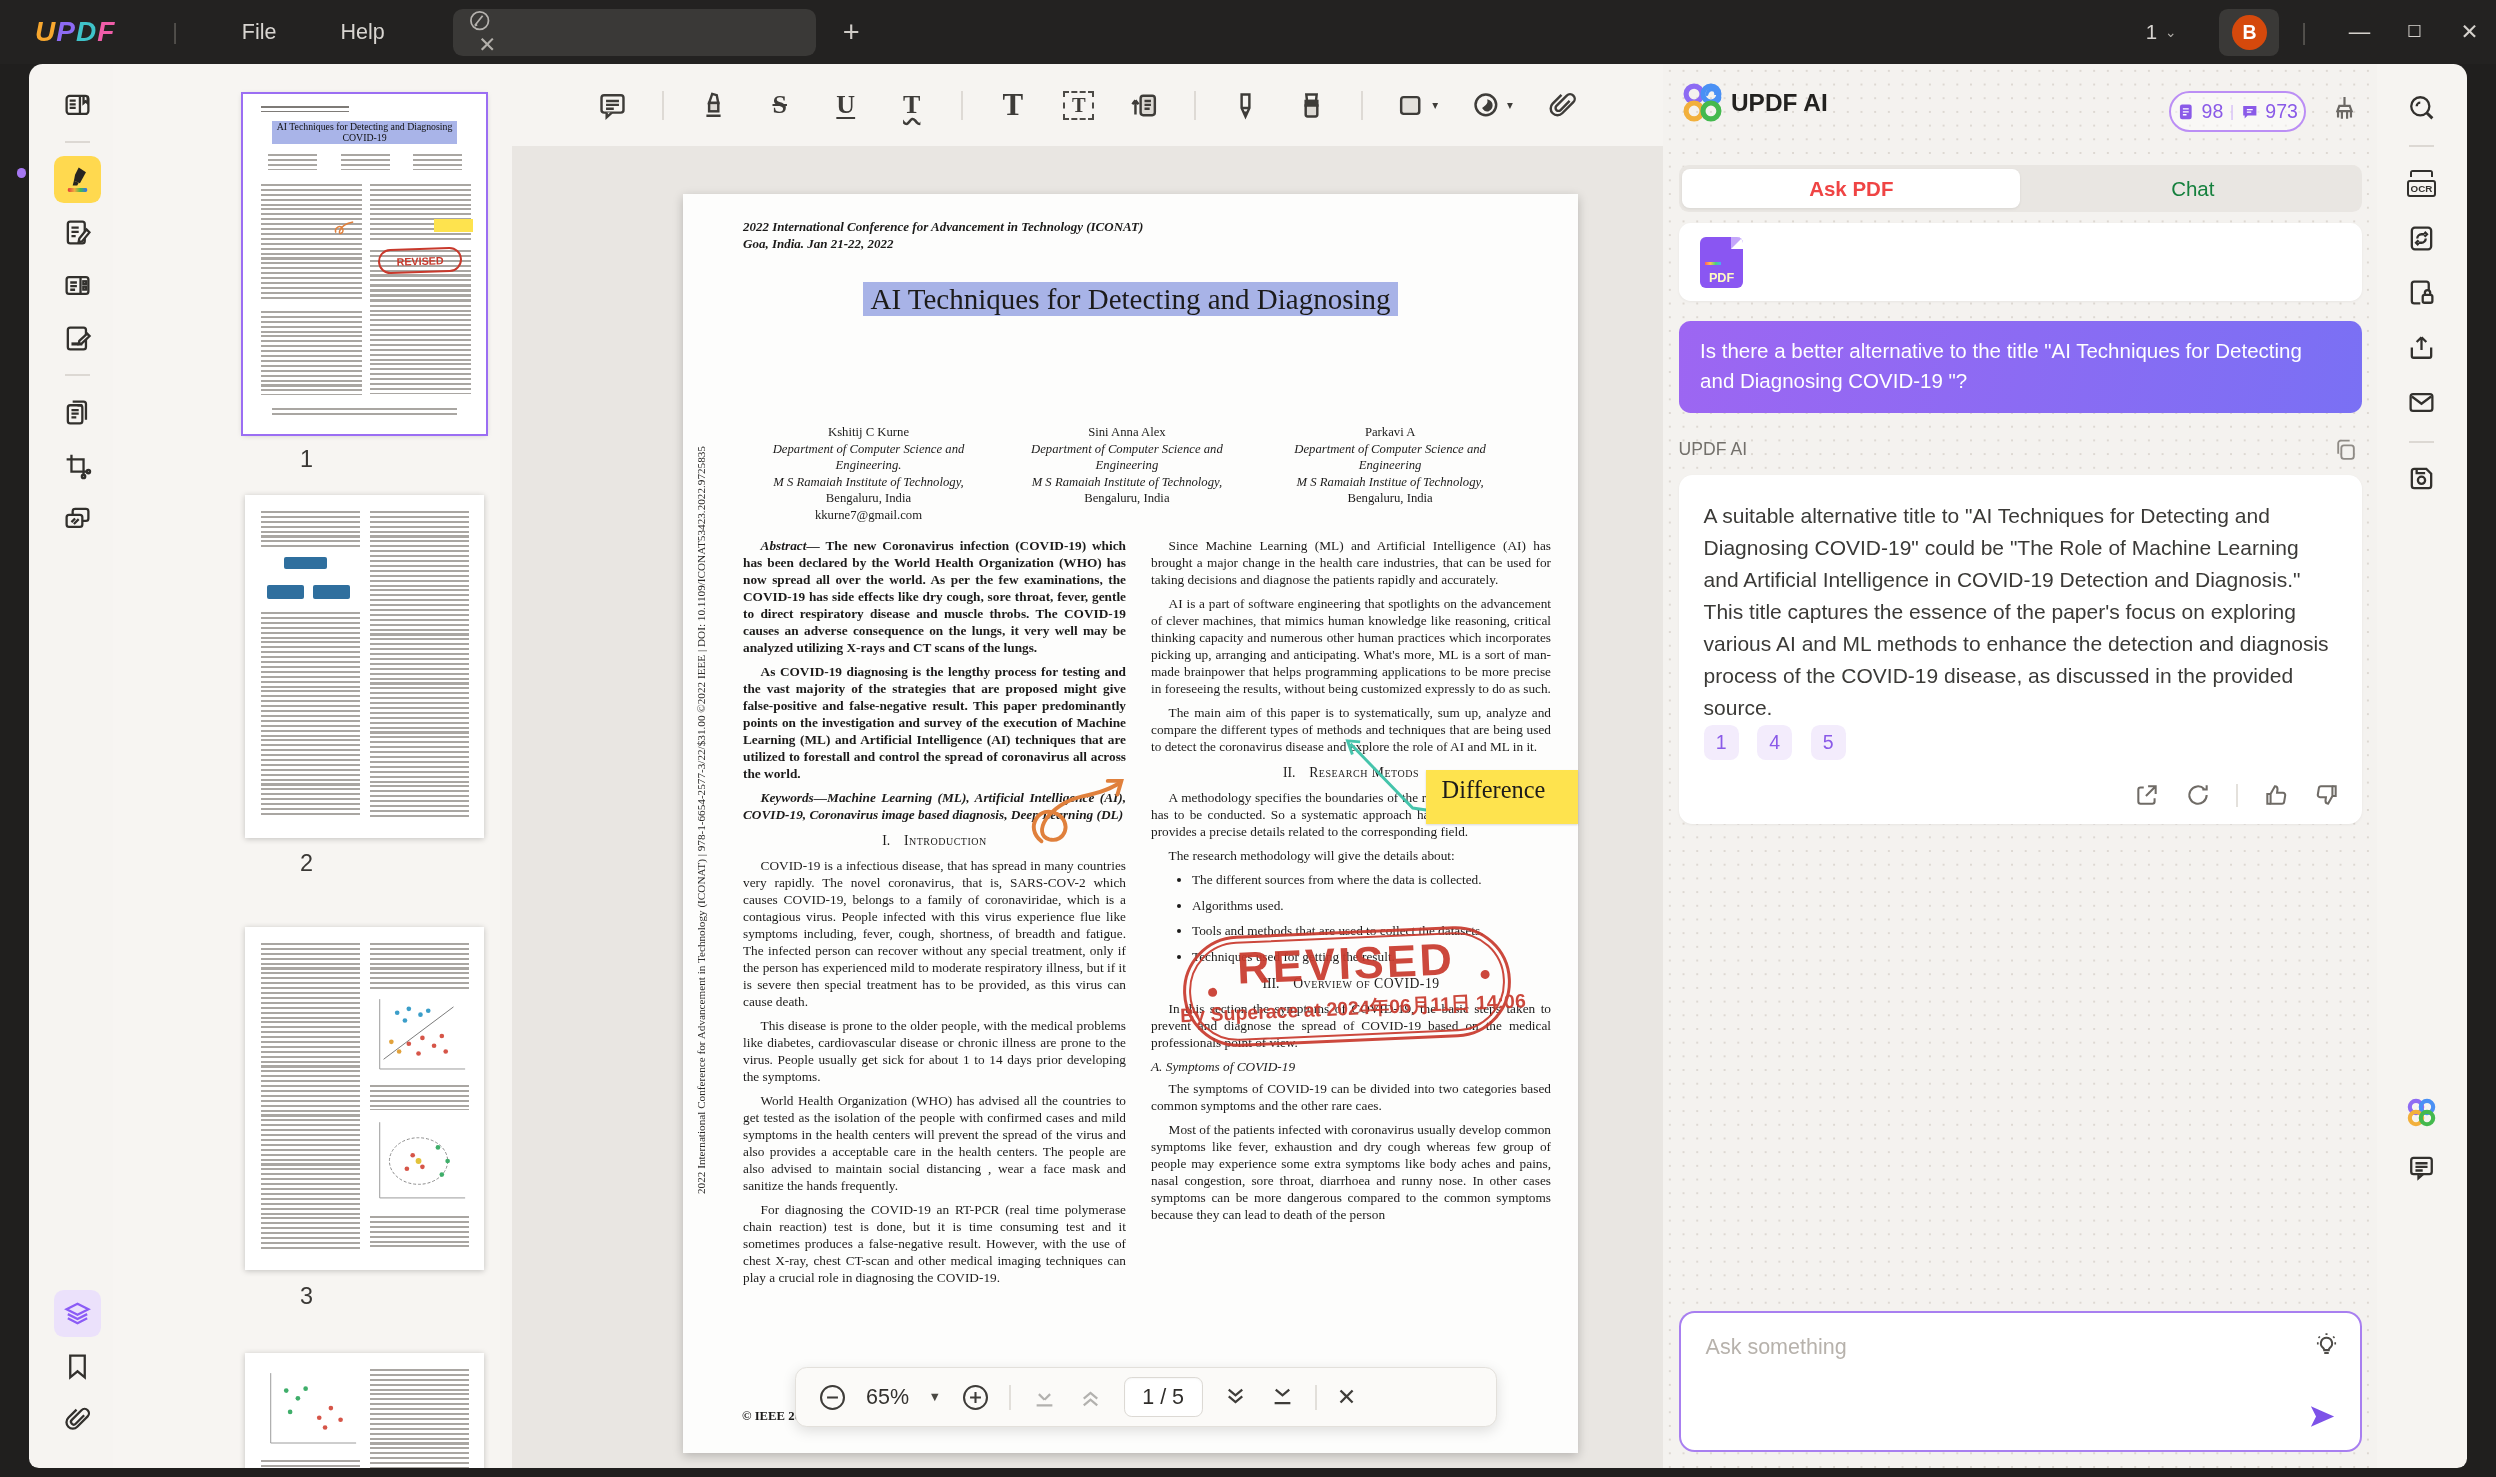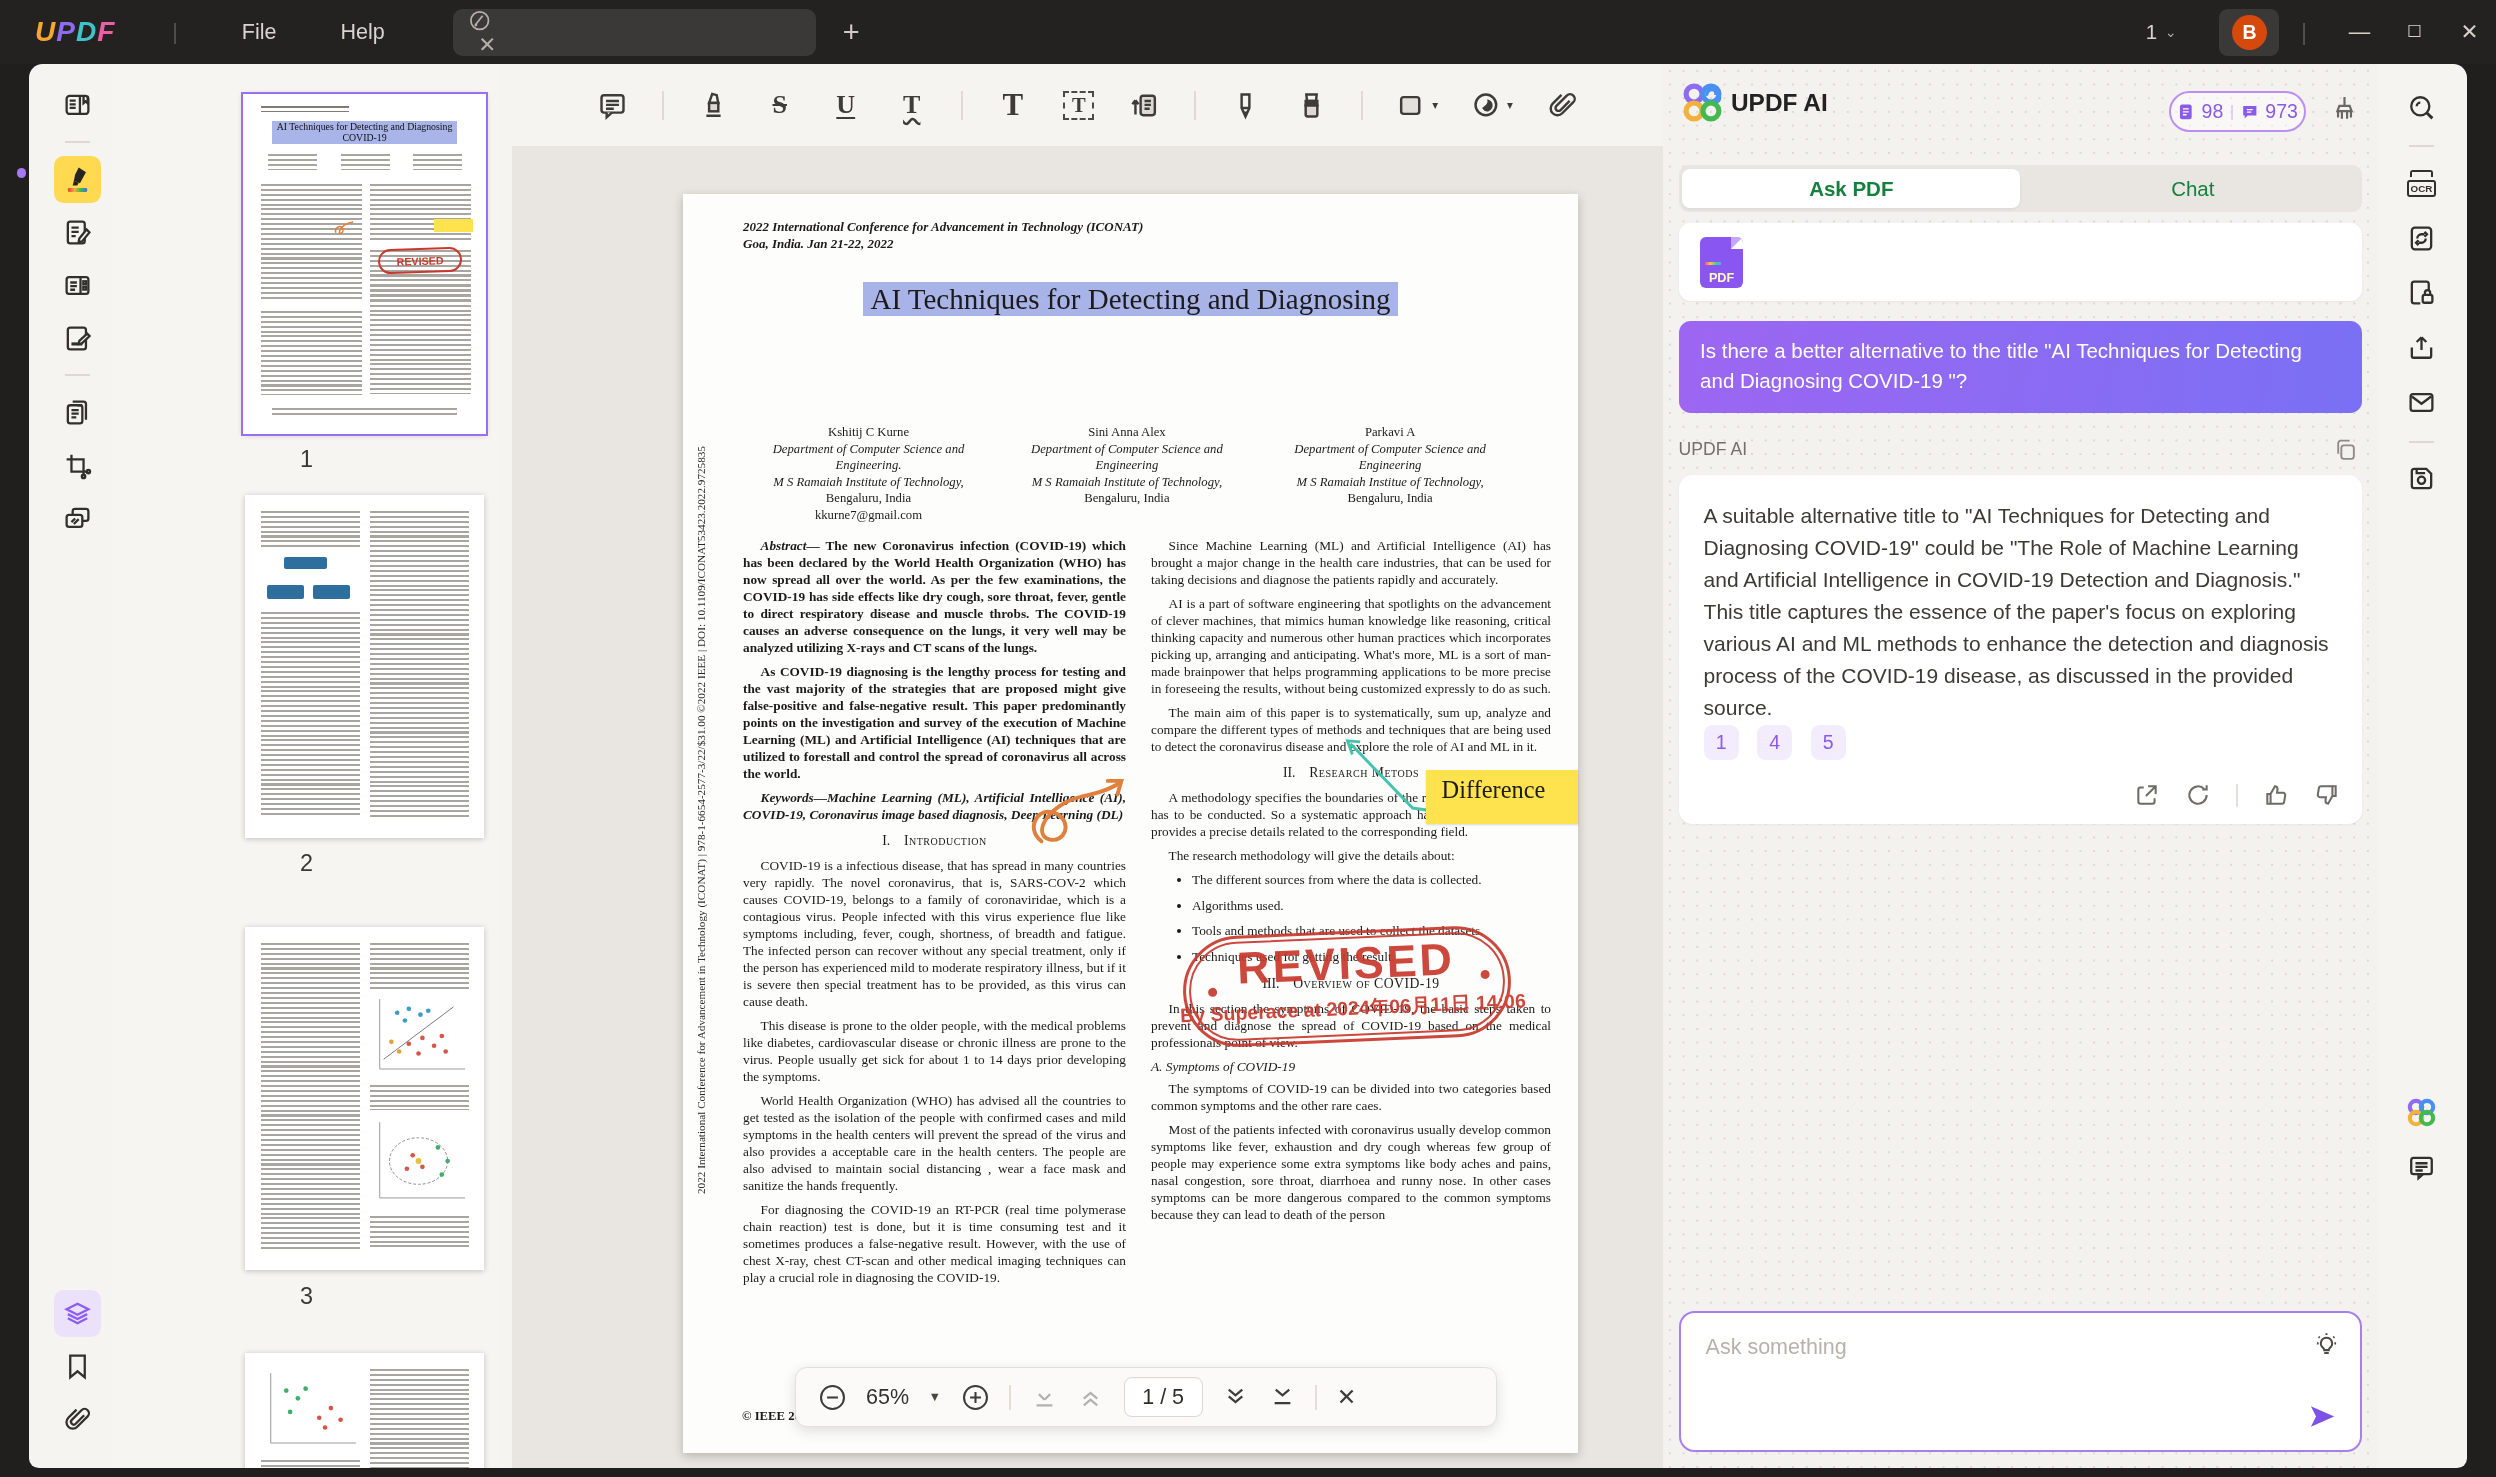--- a/index.html
+++ b/index.html
@@ -120,21 +120,21 @@
     background-image:radial-gradient(circle, #ddd8d2 1.2px, transparent 1.4px);
     background-size:13.7px 13.7px; }
   .ai-header { position:absolute; left:0; top:0; width:714px; height:88px; }
   .ai-title { position:absolute; left:68px; top:25px; font-size:24.4px; font-weight:700; color:#232220; }
   .credits { position:absolute; left:506px; top:27px; width:137px; height:41px; border:2px solid #bb8ef5; border-radius:20.5px; display:flex; align-items:center; justify-content:center; gap:6.8px; background:rgba(255,255,255,.45); }
   .credits .num { color:#8a5ae8; font-size:19.5px; }
   .credits .cdiv { color:#d4bcf7; font-size:15.6px; }
   .broom { position:absolute; left:666px; top:29px; }
   .ai-tabs { position:absolute; left:15.6px; top:101px; width:683px; height:47px; background:#e9e6e2; border-radius:9.8px; display:flex; }
   .ai-tab { flex:1; display:flex; align-items:center; justify-content:center; font-size:20.5px; color:#15803d; }
-  .ai-tab.active { background:#fff; margin:3.9px; border-radius:7.8px; color:#15803d; font-weight:600; box-shadow:0 1px 2.9px rgba(0,0,0,.07); }
+  .ai-tab.active { background:#fff; margin:3.9px; border-radius:7.8px; color:#ef4444; font-weight:600; box-shadow:0 1px 2.9px rgba(0,0,0,.07); }
   .file-card { position:absolute; left:15.6px; top:159px; width:683px; height:78px; background:#fff; border-radius:11.7px; box-shadow:0 1px 2.9px rgba(0,0,0,.05); display:flex; align-items:center; padding:0 21.5px; gap:19.5px; }
   .pdf-ico { position:relative; width:43px; height:51px; background:#8a56f2; border-radius:5.9px; flex:none; overflow:hidden; }
   .pdf-ico .fold { position:absolute; right:0; top:0; width:0; height:0; border-left:12.7px solid #c4a6fa; border-top:12.7px solid #fff; transform:rotate(90deg); }
   .pdf-ico .rb { position:absolute; left:4.9px; top:25px; width:15.6px; height:3.9px; background:linear-gradient(90deg,#ff5d5d,#ffc24b,#49d17c,#4aa8ff); }
   .pdf-ico .lbl { position:absolute; left:0; bottom:2.9px; width:100%; text-align:center; color:#fef9c3; font-size:12.7px; font-weight:700; }
   .file-name { font-size:20.5px; color:#2b2a28; white-space:nowrap; }
   .file-meta { font-size:17px; color:#a39f9a; margin-top:5.9px; }
   .bubble { position:absolute; left:15.6px; top:257px; width:683px; height:92px; border-radius:11.7px; background:linear-gradient(100deg,#9d66f2,#7a70f4); color:#fff; font-size:20.5px; line-height:30px; padding:14.6px 21.5px; }
   .ans-row { position:absolute; left:15.6px; top:375px; width:683px; height:25px; }
   .ans-row .who { font-size:17.6px; color:#73706b; }

